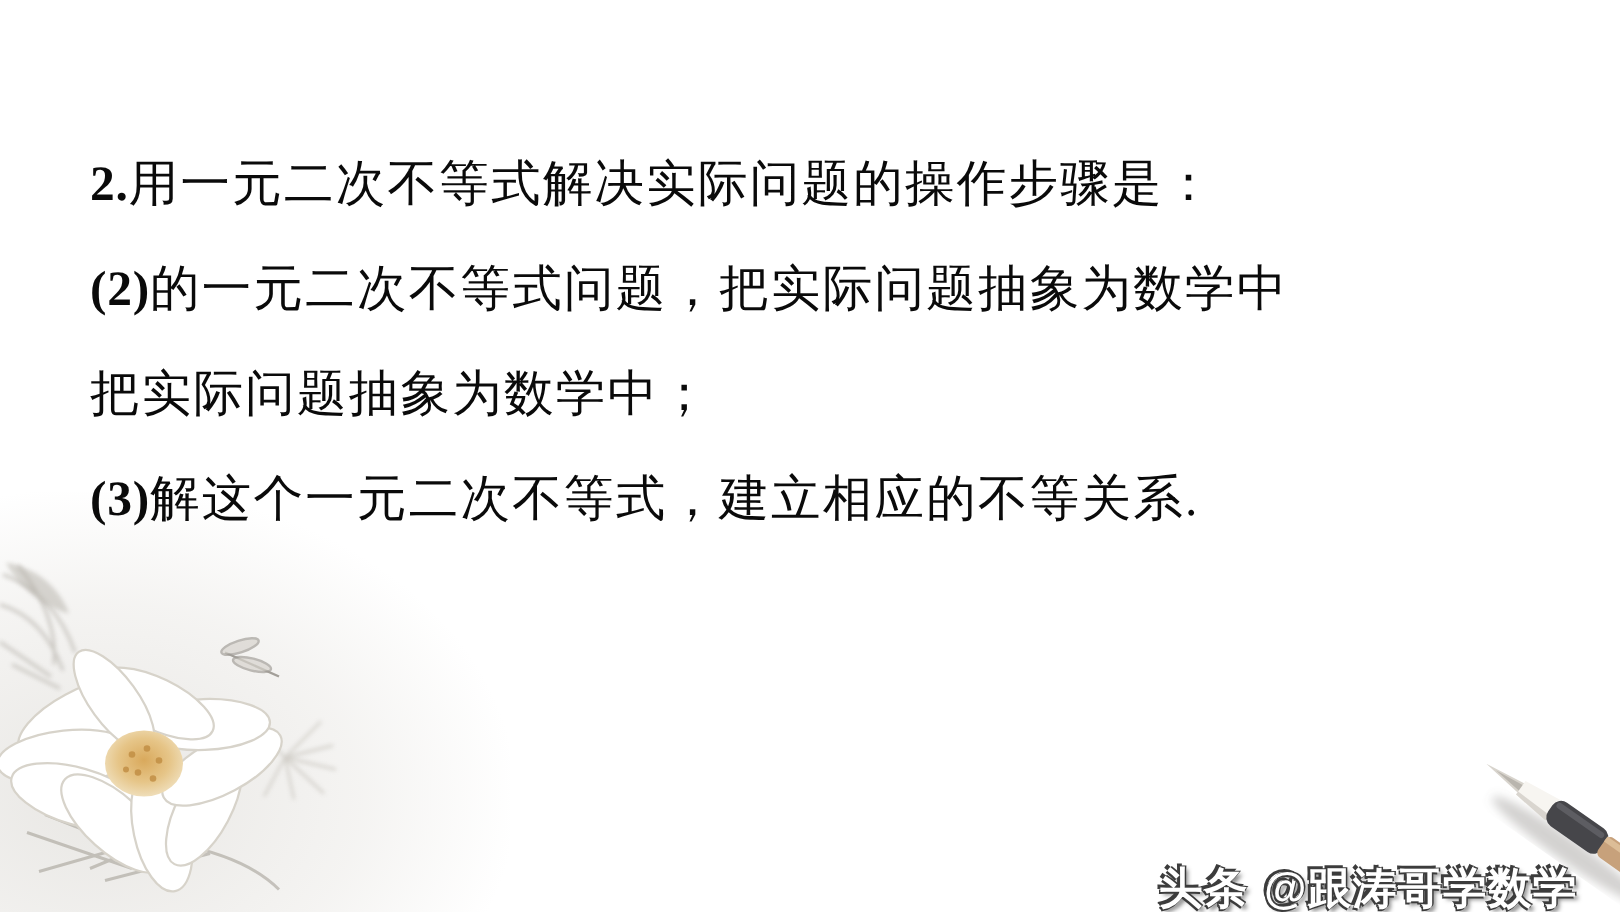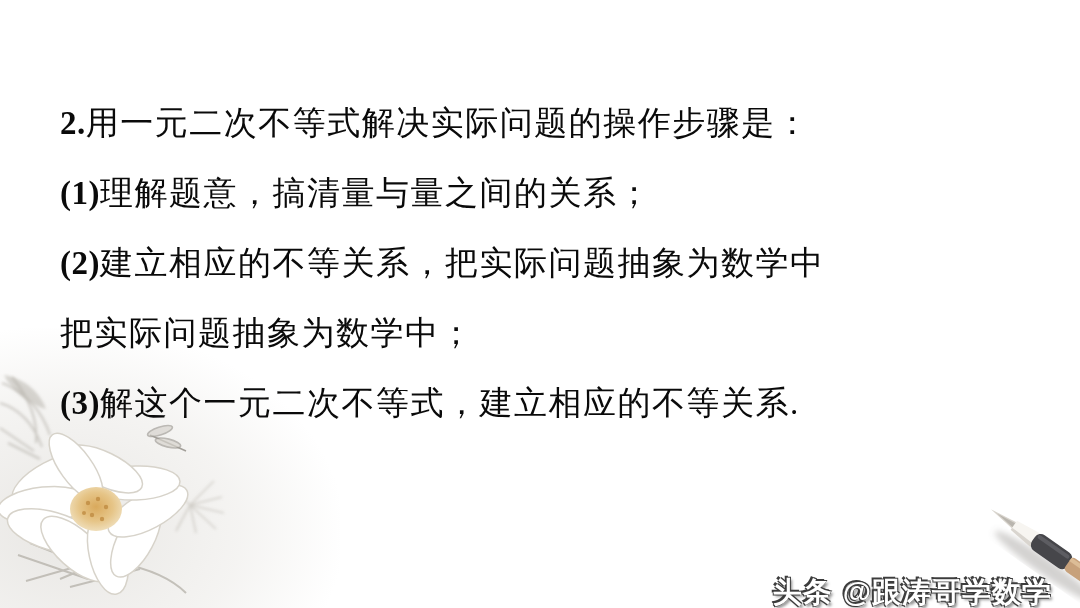--- a/index.html
+++ b/index.html
@@ -145,24 +145,21 @@
         <ellipse cx="168" cy="70" rx="13" ry="4" transform="rotate(14 168 70)" fill="#cfcbc3" opacity="0.7"></ellipse>
       </g>
     </svg>
   </div>
 
   <div class="content">
     <div class="line">
       <span class="prefix">2.</span><span>用一元二次不等式解决实际问题的操作步骤是：</span>
     </div>
     <div class="line">
-      <span class="prefix">(1)</span><span>理解题意，搞清量与量之间的关系；</span>
-    </div>
-    <div class="line">
-      <span class="prefix">(2)</span><span>建立相应的不等关系，把实际问题抽象为数学中</span>
+      <span class="prefix">(2)</span><span>的一元二次不等式问题，把实际问题抽象为数学中</span>
     </div>
     <div class="line">
       <span class="prefix"></span><span>把实际问题抽象为数学中；</span>
     </div>
     <div class="line">
       <span class="prefix">(3)</span><span>解这个一元二次不等式，建立相应的不等关系.</span>
     </div>
   </div>
 
   <div class="brush">

